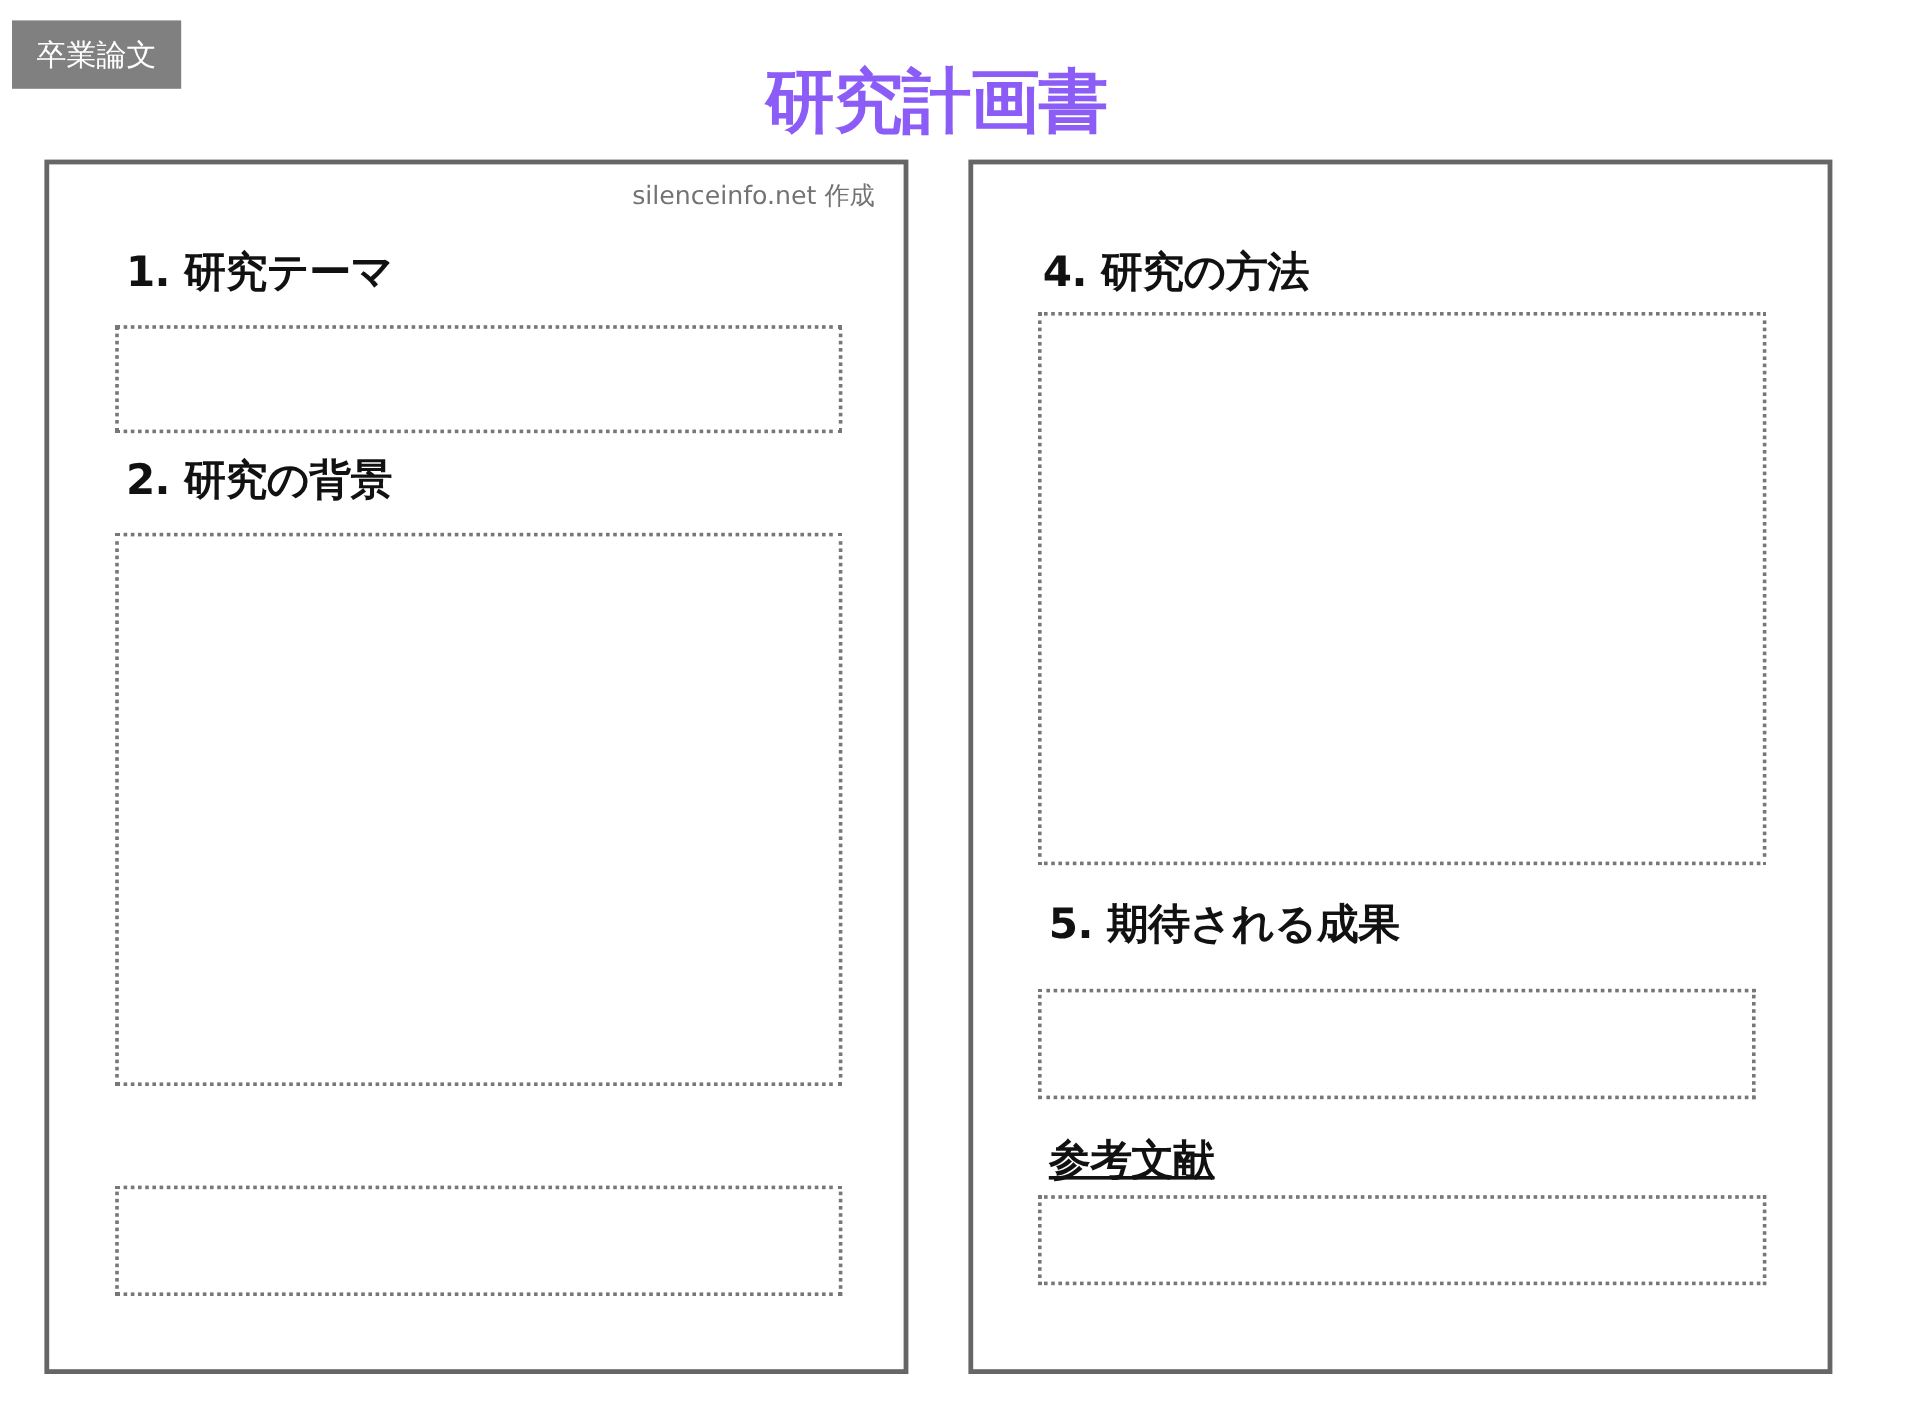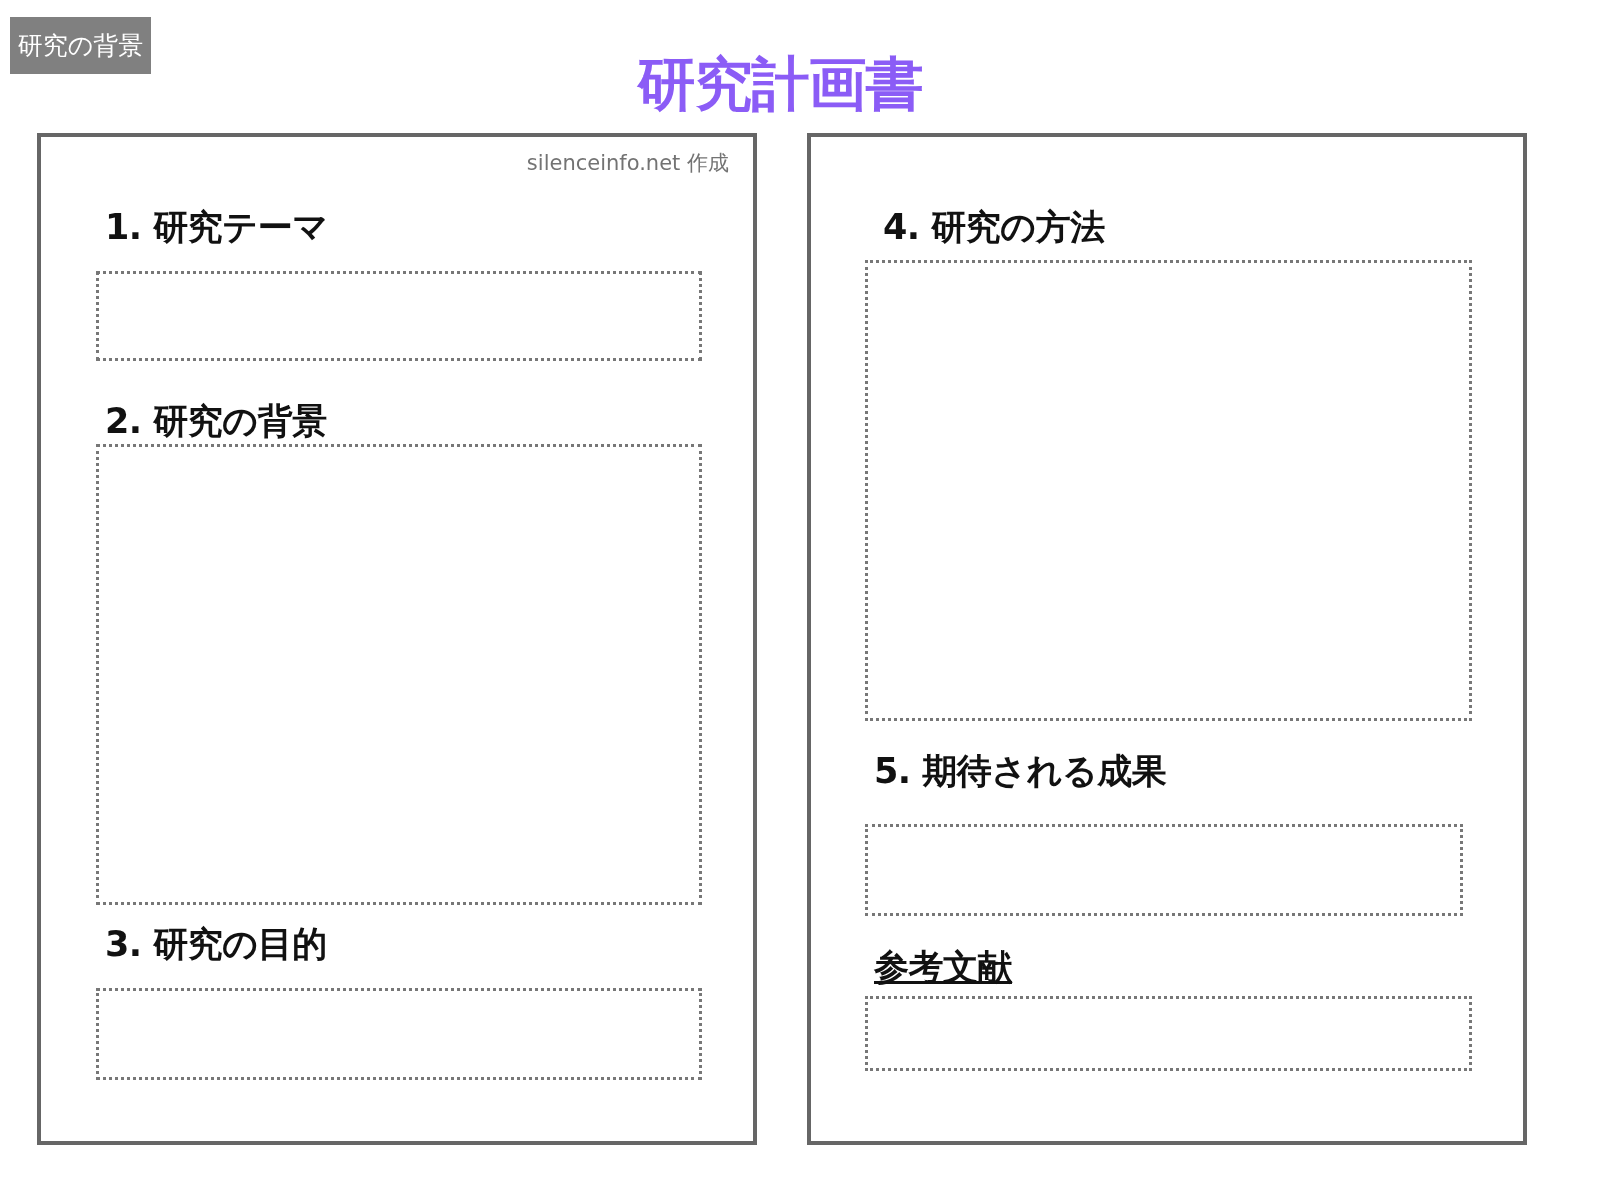--- a/index.html
+++ b/index.html
@@ -13,38 +13,37 @@
   .page { position:absolute; top:133px; height:1004px; border:4px solid #666; box-sizing:content-box; background:#fff; }
   .page.left { left:37px; width:712px; }
   .page.right { left:807px; width:712px; }
   .credit { position:absolute; right:24px; top:12px; font-size:21px; color:#737373; }
   .heading { position:absolute; font-size:35px; font-weight:bold; color:#111; line-height:44px; letter-spacing:-0.5px; }
   .field { position:absolute; border:3px dotted #777; box-sizing:border-box; background:#fff; }
 </style>
 </head>
 <body>
 
-<div class="tag">研究の背景</div>
+<div class="tag">卒業論文</div>
 <div class="title">研究計画書</div>
 
 <div class="page left">
   <div class="credit">silenceinfo.net 作成</div>
 
   <div class="heading" style="left:64px; top:68px;text-align:right;">1. 研究テーマ</div>
   <div class="field" style="left:55px; top:134px; width:606px; height:90px;"></div>
 
-  <div class="heading" style="left:64px; top:242px;margin-top:20px;">2. 研究の背景</div>
+  <div class="heading" style="left:64px; top:242px;">2. 研究の背景</div>
   <div class="field" style="left:55px; top:307px; width:606px; height:461px;"></div>
 
-  <div class="heading" style="left:64px; top:785px;">3. 研究の目的</div>
   <div class="field" style="left:55px; top:851px; width:606px; height:92px;"></div>
 </div>
 
 <div class="page right">
-  <div class="heading" style="left:72px; top:68px;">4. 研究の方法</div>
+  <div class="heading" style="left:58px; top:68px;">4. 研究の方法</div>
   <div class="field" style="left:54px; top:123px; width:607px; height:461px;"></div>
 
   <div class="heading" style="left:63px; top:612px;">5. 期待される成果</div>
   <div class="field" style="left:54px; top:687px; width:598px; height:92px;"></div>
 
   <div class="heading" style="left:63px; top:808px;text-decoration:underline;">参考文献</div>
   <div class="field" style="left:54px; top:859px; width:607px; height:75px;"></div>
 </div>
 
 </body></html>

